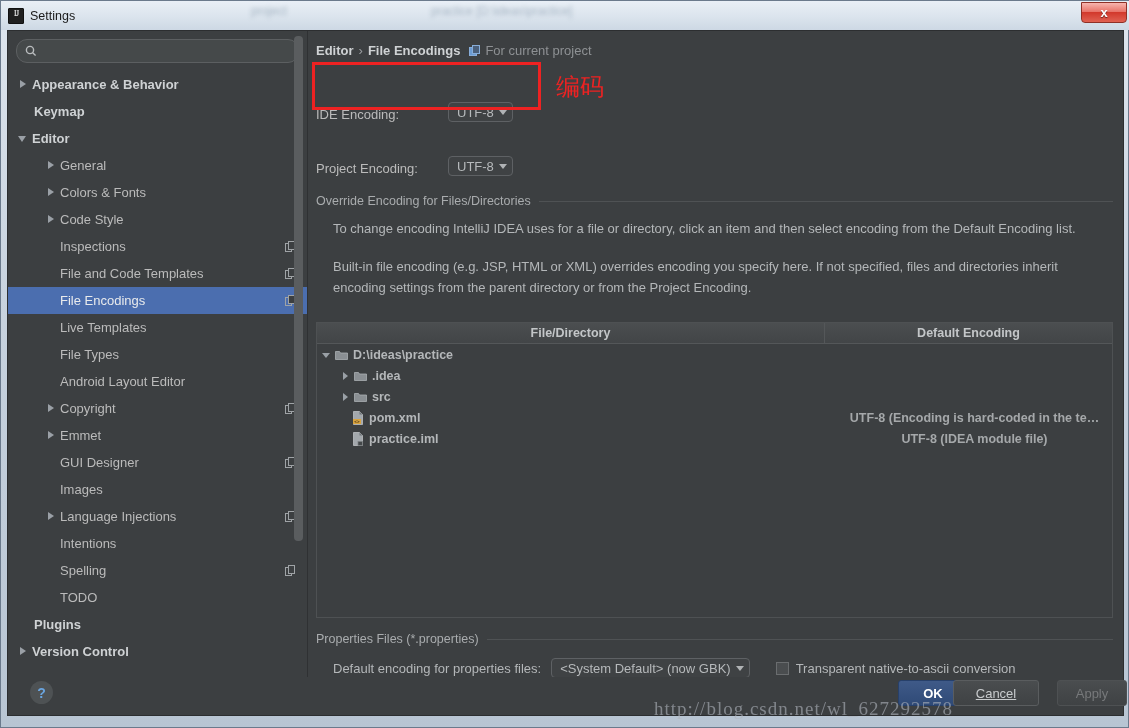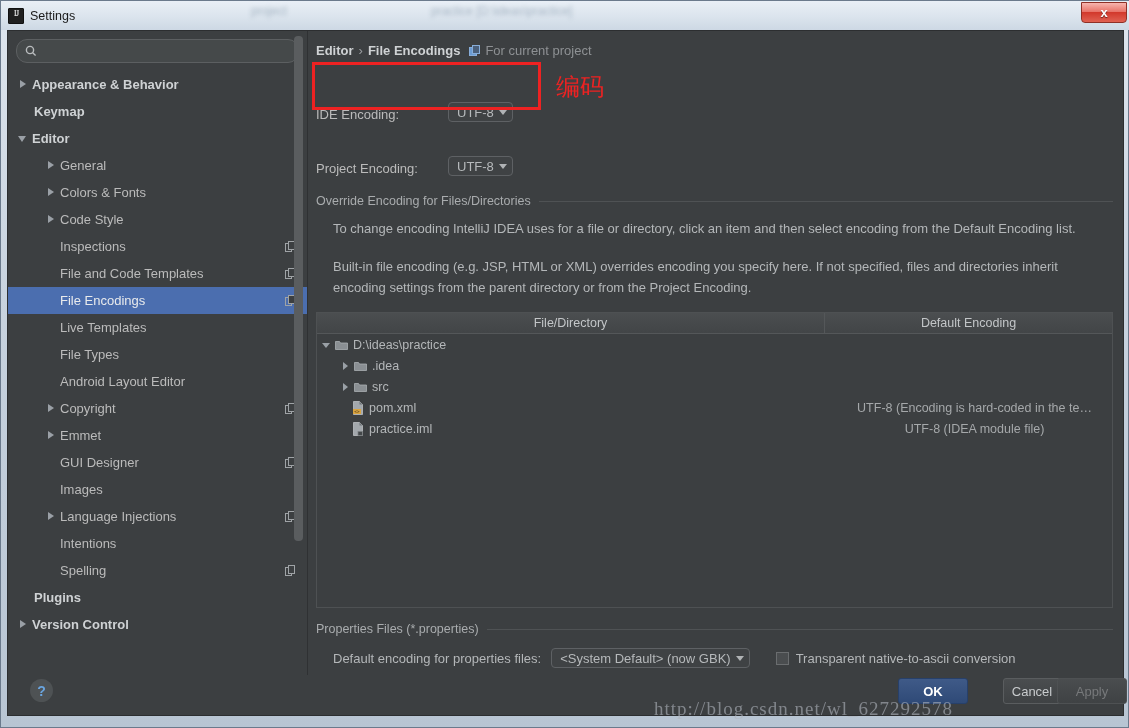--- a/index.html
+++ b/index.html
@@ -239,26 +239,27 @@
     margin: 10px 0 0 17px;
     font-size: 13px; color: #b4b7b9;
     line-height: 21px;
     max-width: 770px;
   }
   #description p { margin: 0 0 17px 0; }
   #description p:last-child { margin-bottom: 0; }
 
   
   #table-wrap {
-    margin-top: 14px;
+    margin-top: 24px;
     border: 1px solid #4e5153;
     box-sizing: border-box;
     height: 296px;
     background: #3c3f41;
     overflow: hidden;
+    font-weight: bold;
   }
   #table-head {
     display: flex;
     height: 20px;
     background: linear-gradient(180deg, #4b4e50 0%, #424547 100%);
     border-bottom: 1px solid #545759;
     font-size: 12.5px; color: #c3c6c8;
   }
   #table-head .th {
     display: flex; align-items: center; justify-content: center;
@@ -334,21 +335,21 @@
     font-size: 13px;
     display: flex; align-items: center; justify-content: center;
     box-sizing: border-box;
   }
   #btn-ok {
     right: 155px; width: 70px;
     background: linear-gradient(180deg, #3f5a88 0%, #2f4a77 100%);
     border-color: #27406a;
     color: #ffffff; font-weight: bold;
   }
-  #btn-cancel { right: 62px; width: 58px; }
+  #btn-cancel { right: 84px; width: 86px; text-decoration: underline; }
   #btn-apply { right: -4px; width: 70px; color: #77797b; border-color: #4e5153; }
 
   #watermark {
     position: absolute;
     left: 653px; top: 697px;
     font-family: "Liberation Serif", serif;
     font-size: 19px;
     color: rgba(176,182,190,.60);
     letter-spacing: 1px;
     white-space: nowrap;
@@ -490,20 +491,24 @@
               <span class="label">Intentions</span>
               <span class="spacer"></span>
             </div>
             <div class="row" style="padding-left: 52px;">
               <span class="label">Spelling</span>
               <span class="spacer"></span>
               <span class="mod-icon"><svg width="11" height="11" viewBox="0 0 11 11">
                   <rect x="0.5" y="2.5" width="6" height="8" fill="none" stroke="#9fa3a6" stroke-width="1"></rect>
                   <rect x="3.5" y="0.5" width="6" height="8" fill="#3c3f41" stroke="#9fa3a6" stroke-width="1"></rect>
                 </svg></span>
+            </div>
+            <div class="row" style="padding-left: 52px;">
+              <span class="label">TODO</span>
+              <span class="spacer"></span>
             </div>
             <div class="row bold" style="padding-left: 26px;">
               <span class="label">Plugins</span>
               <span class="spacer"></span>
             </div>
             <div class="row bold" style="padding-left: 10px;">
               <span class="arrow collapsed"></span>
               <span class="label">Version Control</span>
               <span class="spacer"></span>
             </div>

